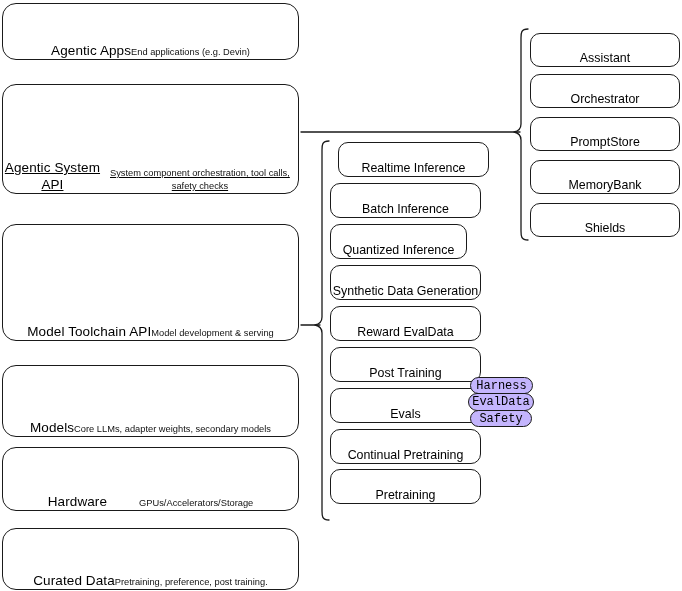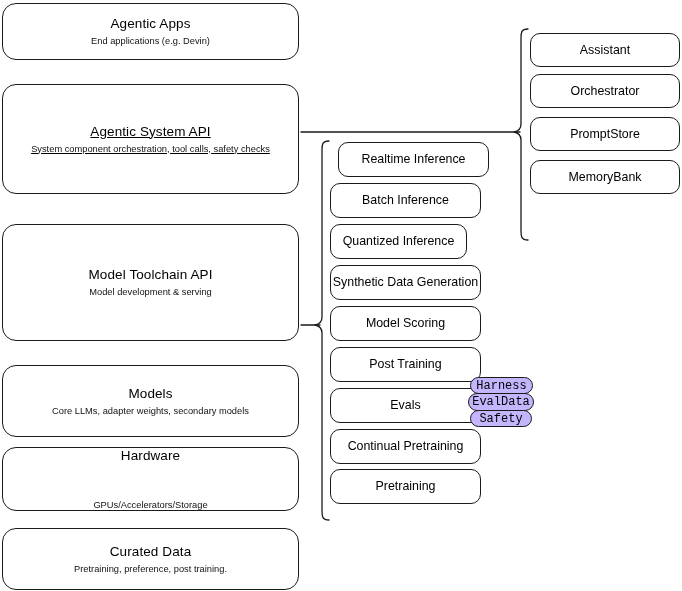--- a/index.html
+++ b/index.html
@@ -26,22 +26,22 @@
   }
 
   
   .box {
     position: absolute;
     box-sizing: border-box;
     background: #ffffff;
     border: 1.3px solid #1a1a1a;
     border-radius: 12px;
     display: flex;
-    flex-direction: column;
-    align-items: center;
+    flex-direction: row;
+    align-items: flex-end;
     justify-content: center;
     text-align: center;
     z-index: 5;
   }
 
   
   .layer {
     border-radius: 14px;
   }
   .layer .title {
@@ -169,21 +169,21 @@
 
   <div class="box capsule" style="left:330px; top:224px; width:137px; height:35px;">
     <div class="title">Quantized Inference</div>
   </div>
 
   <div class="box capsule" style="left:330px; top:265px; width:151px; height:35px;">
     <div class="title">Synthetic Data Generation</div>
   </div>
 
   <div class="box capsule" style="left:330px; top:306px; width:151px; height:35px;">
-    <div class="title">Model Scoring</div>
+    <div class="title">Reward EvalData</div>
   </div>
 
   <div class="box capsule" style="left:330px; top:347px; width:151px; height:35px;">
     <div class="title">Post Training</div>
   </div>
 
   <div class="box capsule" style="left:330px; top:388px; width:151px; height:35px;">
     <div class="title">Evals</div>
   </div>
 
@@ -210,14 +210,17 @@
   </div>
 
   <div class="box capsule" style="left:530px; top:160px; width:150px; height:34px;">
     <div class="title">MemoryBank</div>
   </div>
 
   <div class="box capsule" style="left:530px; top:117px; width:150px; height:34px;">
     <div class="title">PromptStore</div>
   </div>
 
+  <div class="box capsule" style="left:530px; top:203px; width:150px; height:34px;">
+    <div class="title">Shields</div>
+  </div>
 
 </div>
 
 </body></html>

